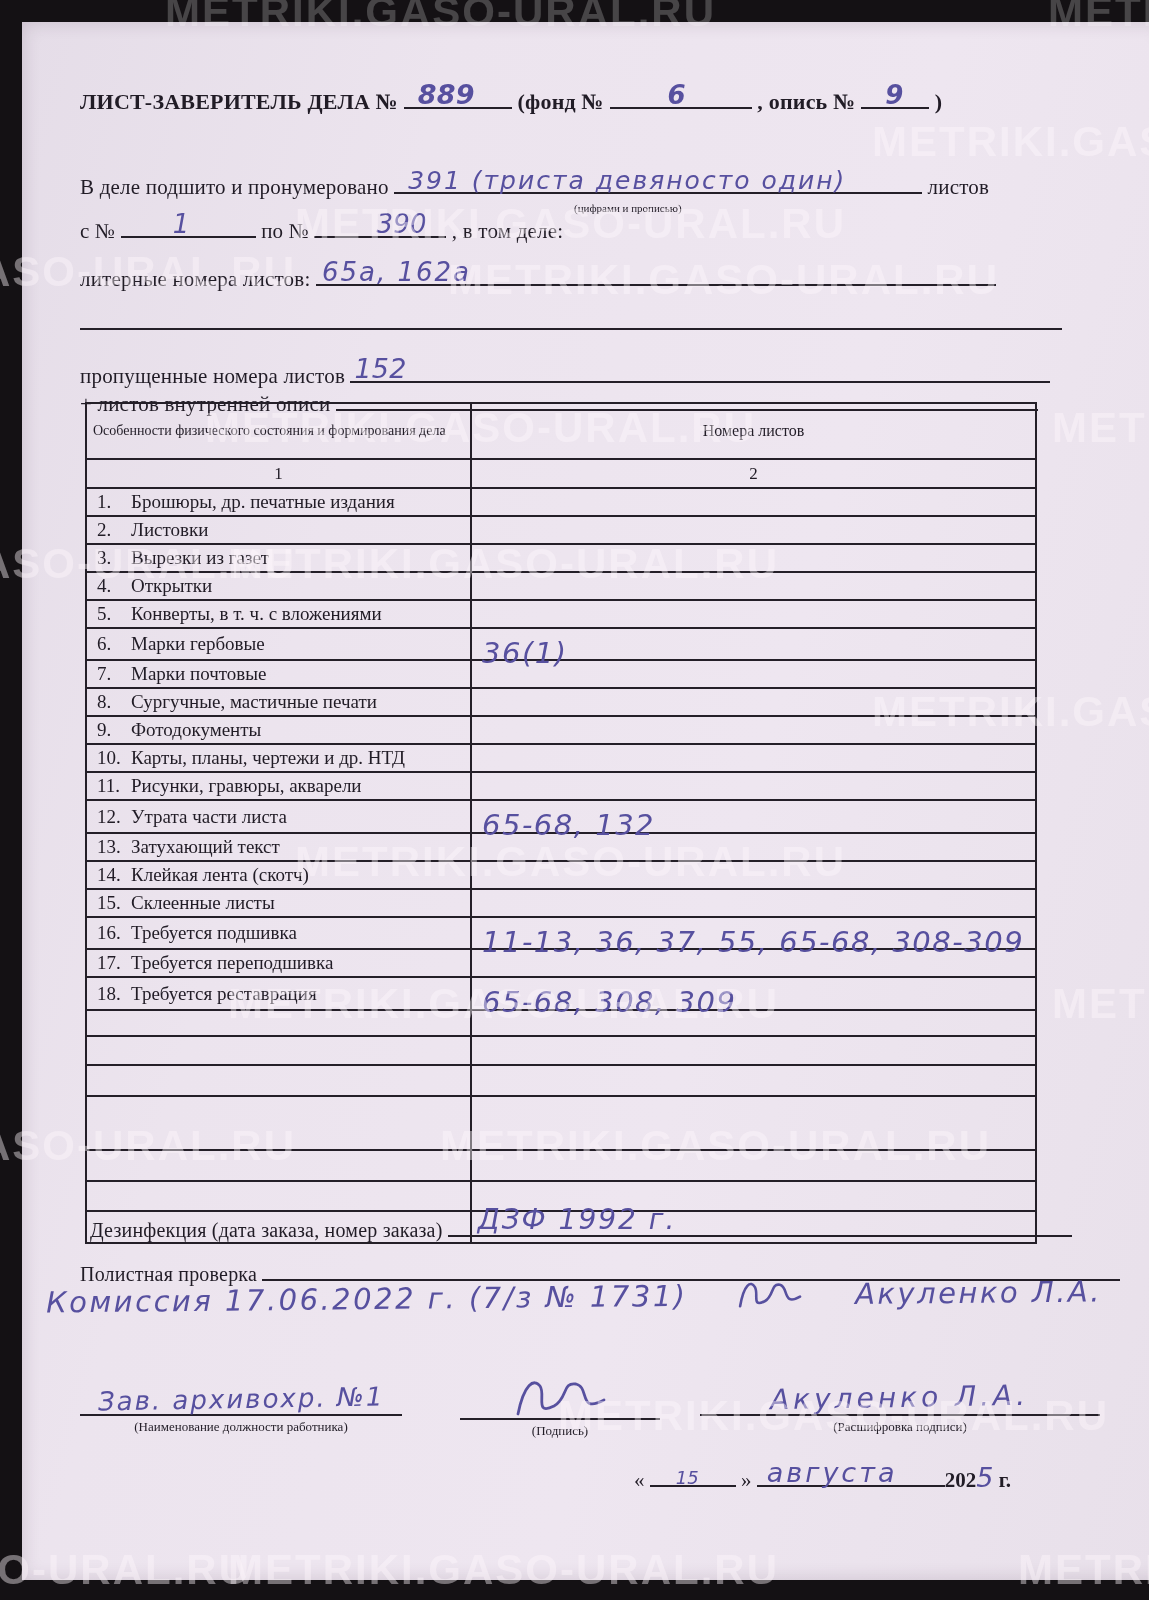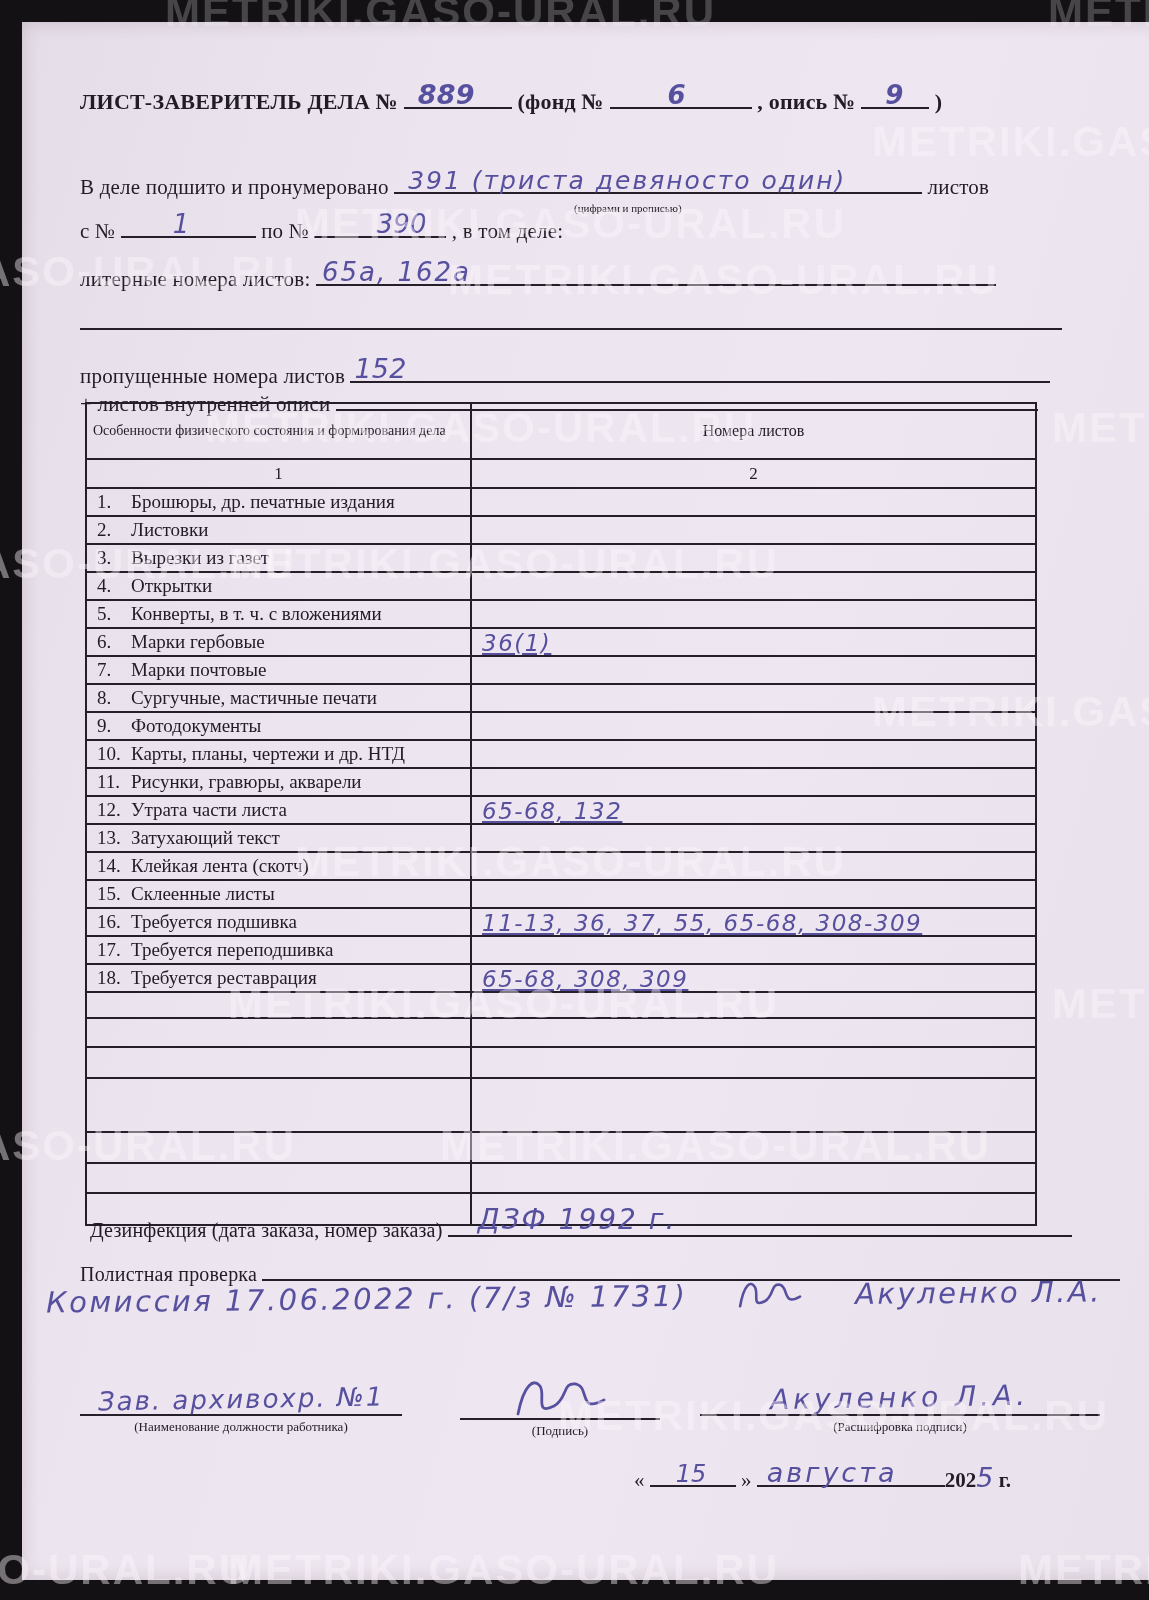--- a/index.html
+++ b/index.html
@@ -38,21 +38,21 @@
     overflow:visible;
   }
   table.special col.c1{width:385px;}
   th.hdr1{font-size:14px;text-align:left;padding:4px 6px;height:46px;}
   th.hdr2{font-size:16px;text-align:center;height:46px;}
   th.numhdr{font-size:17px;text-align:center;height:25px;}
   tr.data-row td{height:26px;font-size:19px;line-height:1.05;}
   tr.data-row td.c1{padding:0 4px 0 10px;white-space:nowrap;}
   tr.data-row td.c2{padding:0 4px 0 10px;position:relative;}
   td .rownum{display:inline-block;min-width:34px;}
-  td .cellhw{font-size:23px;letter-spacing:1.5px;white-space:nowrap;position:relative;top:1px;text-decoration:underline;}
+  td .cellhw{font-size:29px;letter-spacing:1.5px;white-space:nowrap;position:relative;top:9px;}
   
   .commline{
     position:absolute;left:24px;top:1256px;width:1056px;
     display:flex;justify-content:space-between;align-items:flex-end;
     font-size:29px;letter-spacing:2.5px;transform:rotate(-.6deg);
   }
   .sigGroup{position:absolute;}
   .sigGroup .sigline{border-bottom:2px solid var(--line);min-height:40px;display:flex;align-items:flex-end;justify-content:center;}
   .sigGroup .caption{font-size:13px;text-align:center;margin-top:3px;}
   .sigGroup .hw{font-size:26px;letter-spacing:2px;transform:rotate(-1deg);}
@@ -262,21 +262,21 @@
   </div>
   <div class="sigGroup" style="left:678px;top:1352px;width:400px;">
     <div class="sigline">
         <span class="hw" style="font-size:28px;letter-spacing:4px;">Акуленко Л.А.</span>
       </div>
     <div class="caption">(Расшифровка подписи)</div>
   </div>
 
   <div class="dateline">
     <span>«</span>
-    <span class="ul" style="width:86px;"><span class="hw" style="font-size:24px;left:26px;">15</span></span>
+    <span class="ul" style="width:86px;"><span class="hw" style="font-size:18px;left:26px;">15</span></span>
     <span>»</span>
     <span class="ul" style="width:188px;"><span class="hw" style="font-size:27px;left:10px;letter-spacing:3px;">августа</span></span><span class="bold">202</span><span class="hw" style="font-size:27px;">5</span>
     <span class="bold">г.</span>
   </div>
 
 </div>
 
 <div id="wmlayer">
     <span class="wm dim" style="left: 165px; top: -12px;">METRIKI.GASO-URAL.RU</span>
     <span class="wm dim" style="left: 1048px; top: -12px;">METRIKI.GASO-URAL.RU</span>

